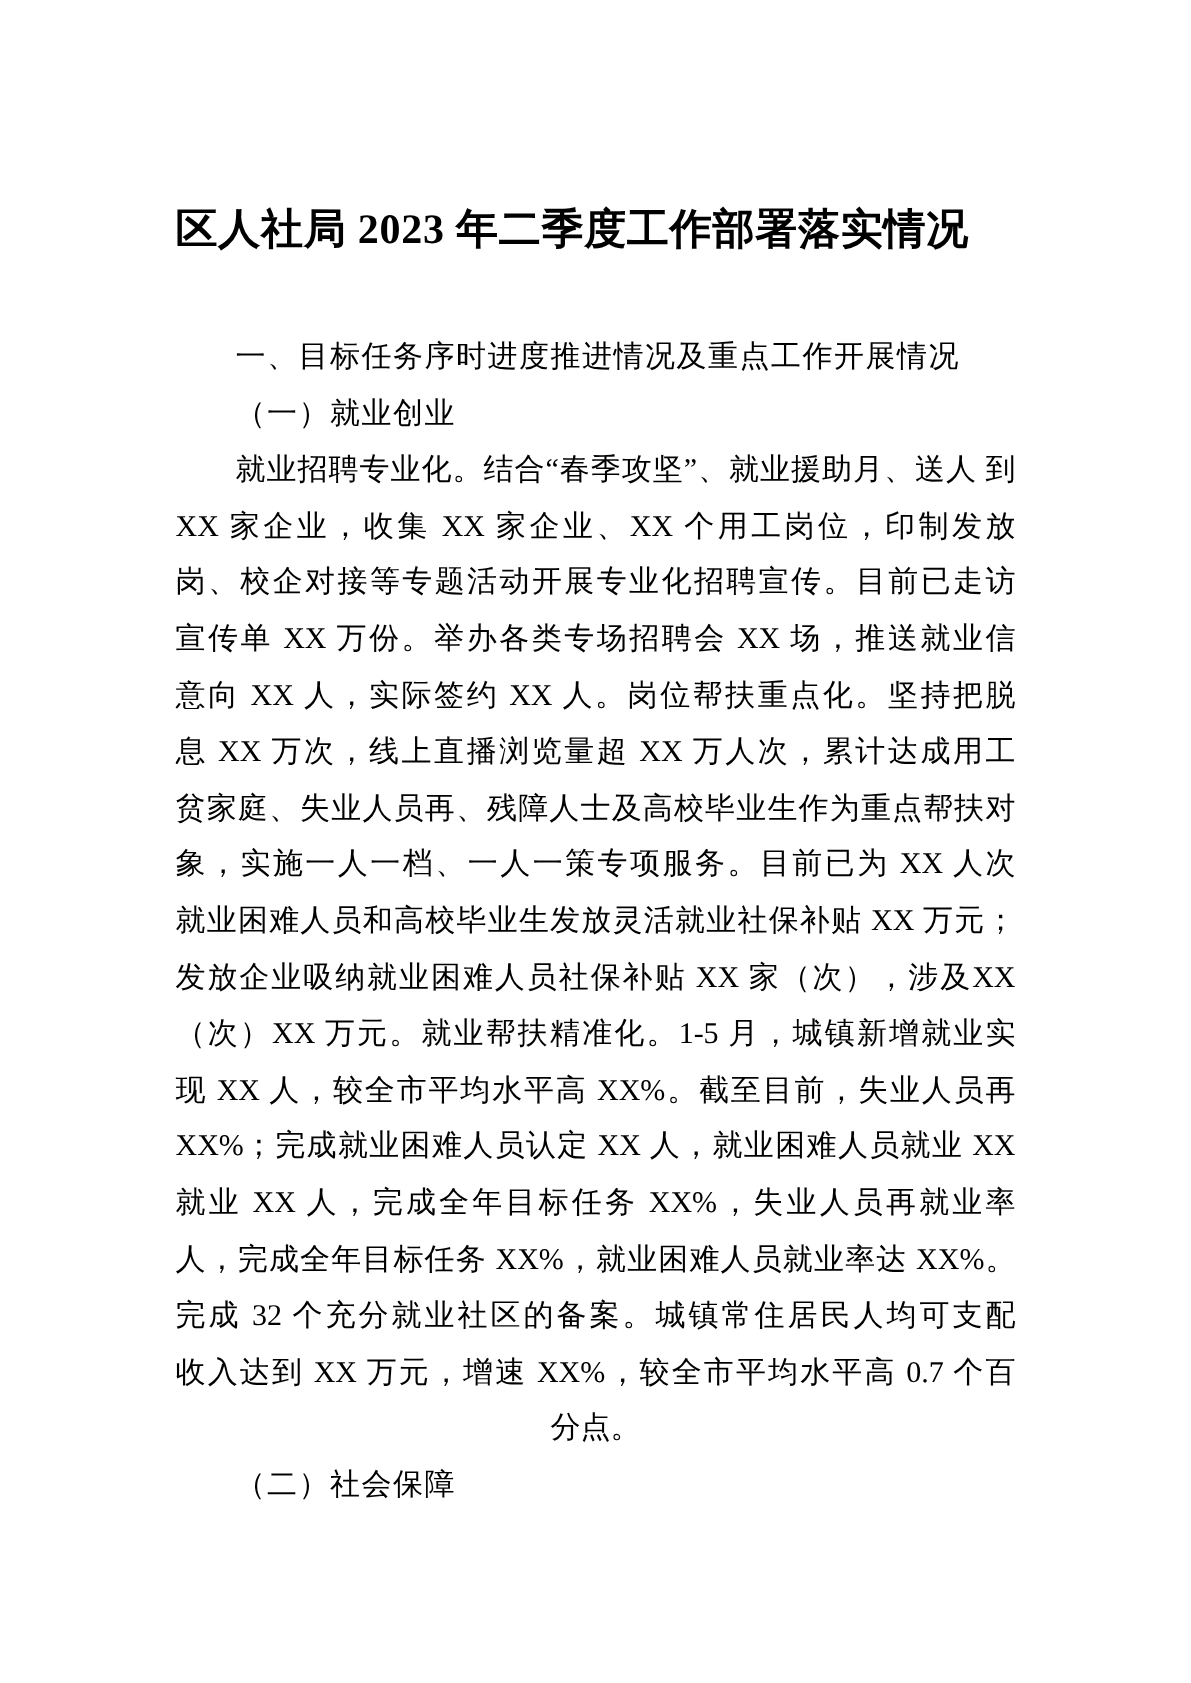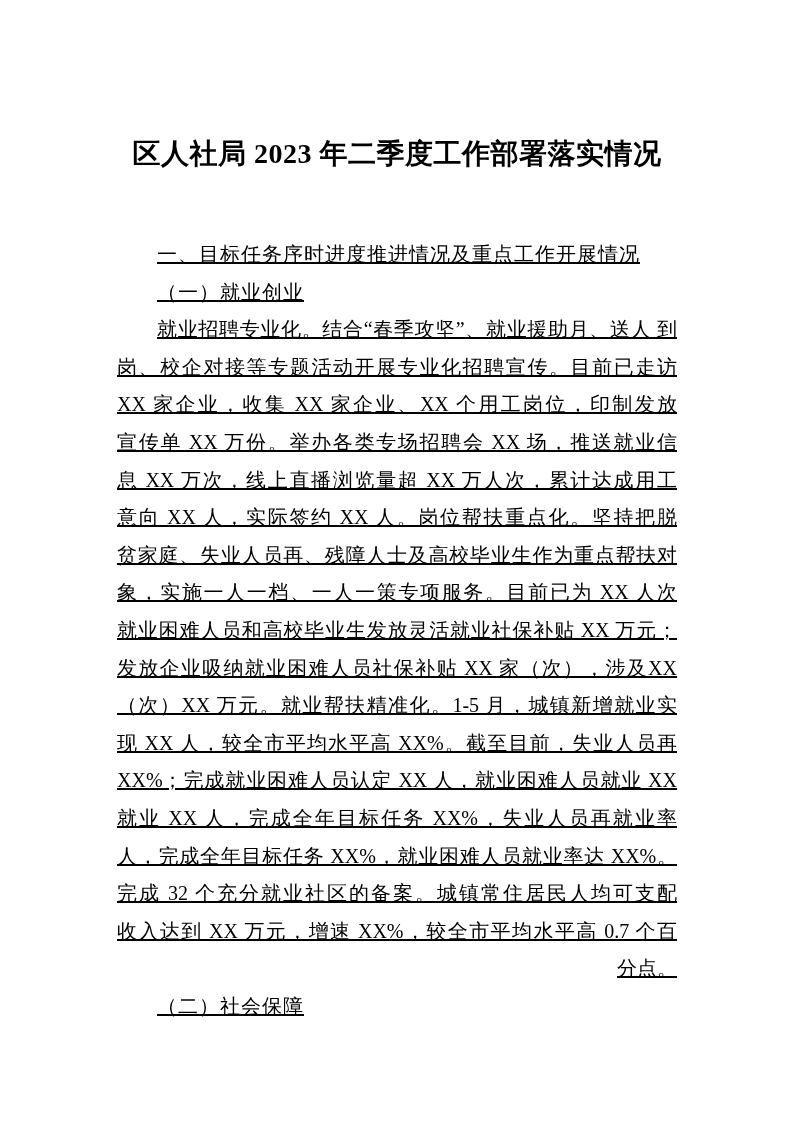--- a/index.html
+++ b/index.html
@@ -12,31 +12,30 @@
     width: 794px;
     height: 1122px;
     box-sizing: border-box;
     background: #ffffff;
     color: #000000;
     padding: 132px 117px 0 117px;
     overflow: hidden;
     font-family: "Liberation Serif", serif;
   }
   .doc-title {
-    text-align: center;
+    text-align: left;
     font-weight: bold;
     font-size: 28px;
     line-height: 44px;
     white-space: nowrap;
     font-family: "Liberation Serif", serif;
     letter-spacing: 0.5px;
   }
   .content {
-    margin-top: 60px;
-    text-decoration: underline;
+    margin-top: 44px;
   }
   .line {
     font-size: 20px;
     height: 37.6px;
     line-height: 37.6px;
     overflow: hidden;
   }
   .line.h1 {
     font-family: "Liberation Sans", sans-serif;
     text-indent: 2em;
@@ -50,37 +49,37 @@
   .line.body-first {
     text-indent: 2em;
     text-align: justify;
     text-align-last: justify;
   }
   .line.body {
     text-align: justify;
     text-align-last: justify;
   }
   .line.body-last {
-    text-align: right;
+    text-align: center;
   }
 </style>
 </head>
 <body>
 
 <div class="page" style="background: rgb(255, 255, 255); color: rgb(0, 0, 0);">
   <div class="doc-title">区人社局 2023 年二季度工作部署落实情况</div>
   <div class="content">
       <div class="line h1">一、目标任务序时进度推进情况及重点工作开展情况</div>
       <div class="line h2">（一）就业创业</div>
       <div class="line body-first">就业招聘专业化。结合“春季攻坚”、就业援助月、送人 到</div>
+      <div class="line body">XX 家企业，收集 XX 家企业、XX 个用工岗位，印制发放</div>
       <div class="line body">岗、校企对接等专题活动开展专业化招聘宣传。目前已走访</div>
-      <div class="line body">XX 家企业，收集 XX 家企业、XX 个用工岗位，印制发放</div>
       <div class="line body">宣传单 XX 万份。举办各类专场招聘会 XX 场，推送就业信</div>
+      <div class="line body">意向 XX 人，实际签约 XX 人。岗位帮扶重点化。坚持把脱</div>
       <div class="line body">息 XX 万次，线上直播浏览量超 XX 万人次，累计达成用工</div>
-      <div class="line body">意向 XX 人，实际签约 XX 人。岗位帮扶重点化。坚持把脱</div>
       <div class="line body">贫家庭、失业人员再、残障人士及高校毕业生作为重点帮扶对</div>
       <div class="line body">象，实施一人一档、一人一策专项服务。目前已为 XX 人次</div>
       <div class="line body">就业困难人员和高校毕业生发放灵活就业社保补贴 XX 万元；</div>
       <div class="line body">发放企业吸纳就业困难人员社保补贴 XX 家（次），涉及XX</div>
       <div class="line body">（次）XX 万元。就业帮扶精准化。1-5 月，城镇新增就业实</div>
       <div class="line body">现 XX 人，较全市平均水平高 XX%。截至目前，失业人员再</div>
       <div class="line body">XX%；完成就业困难人员认定 XX 人，就业困难人员就业 XX</div>
       <div class="line body">就业 XX 人，完成全年目标任务 XX%，失业人员再就业率</div>
       <div class="line body">人，完成全年目标任务 XX%，就业困难人员就业率达 XX%。</div>
       <div class="line body">完成 32 个充分就业社区的备案。城镇常住居民人均可支配</div>

